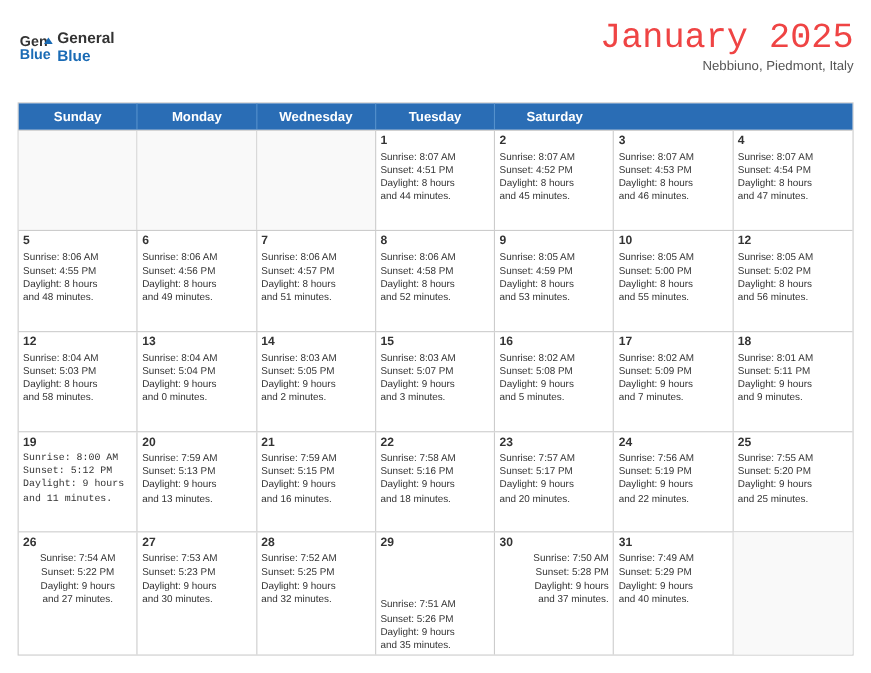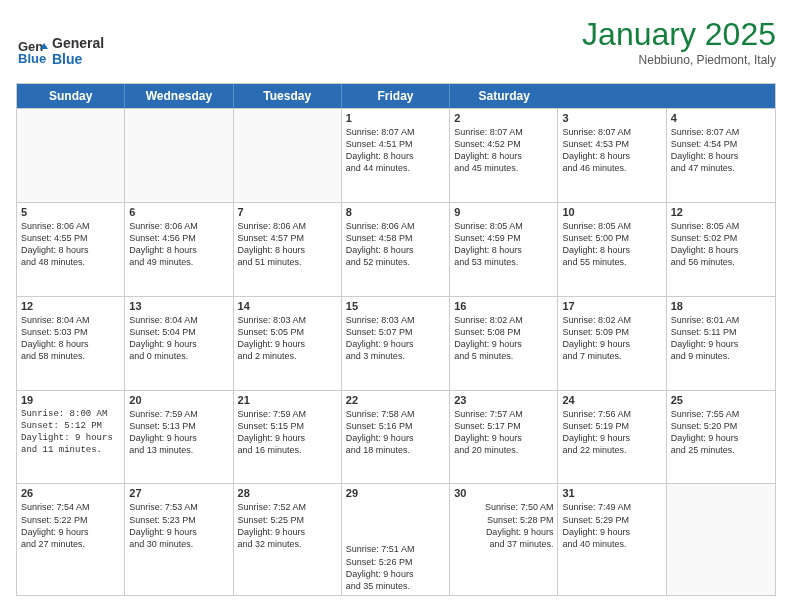--- a/index.html
+++ b/index.html
@@ -13,35 +13,36 @@
     .page {
       width: 792px;
       height: 612px;
       padding: 16px;
       display: flex;
       flex-direction: column;
     }
     .header {
       display: flex;
       justify-content: space-between;
-      align-items: flex-end;
-      margin-bottom: 16px;
+      align-items: center;
+      margin-bottom: 26px;
     }
     .logo {
       display: flex;
       align-items: center;
       gap: 4px;
     }
     .title-block {
       text-align: right;
     }
     .month-title {
       font-size: 32px;
-      color: #15803d;
+      color: #ef4444;
       font-weight: normal;
+      font-family: Liberation Mono, monospace;
     }
     .subtitle {
       font-size: 12px;
       color: #555;
     }
     .calendar {
       flex: 1;
       display: flex;
       flex-direction: column;
       border: 1px solid #ccc;
@@ -111,23 +112,23 @@
     </div>
     <div class="title-block">
       <div class="month-title">January 2025</div>
       <div class="subtitle">Nebbiuno, Piedmont, Italy</div>
     </div>
   </div>
 
   <div class="calendar">
     <div class="cal-header" id="cal-header">
         <div class="cal-header-cell">Sunday</div>
+        <div class="cal-header-cell">Monday</div>
         <div class="cal-header-cell">Wednesday</div>
         <div class="cal-header-cell">Tuesday</div>
-        <div class="cal-header-cell">Friday</div>
         <div class="cal-header-cell">Saturday</div>
       </div>
     <div class="cal-body" id="cal-body">
         <div class="cal-row">
           <div class="cal-cell empty"></div>
           <div class="cal-cell empty"></div>
           <div class="cal-cell empty"></div>
           <div class="cal-cell">
             <div class="day-num">1</div>
             <div class="cell-text" style="white-space: pre-line;">Sunrise: 8:07 AM
@@ -306,21 +307,21 @@
             <div class="day-num">25</div>
             <div class="cell-text" style="white-space: pre-line;">Sunrise: 7:55 AM
 Sunset: 5:20 PM
 Daylight: 9 hours
 and 25 minutes.</div>
           </div>
         </div>
         <div class="cal-row">
           <div class="cal-cell">
             <div class="day-num">26</div>
-            <div class="cell-text" style="white-space: pre-line;">Sunrise: 7:54 AM
+            <div class="cell-text" style="white-space: pre-line; text-align: center;">Sunrise: 7:54 AM
 Sunset: 5:22 PM
 Daylight: 9 hours
 and 27 minutes.</div>
           </div>
           <div class="cal-cell">
             <div class="day-num">27</div>
             <div class="cell-text" style="white-space: pre-line;">Sunrise: 7:53 AM
 Sunset: 5:23 PM
 Daylight: 9 hours
 and 30 minutes.</div>

